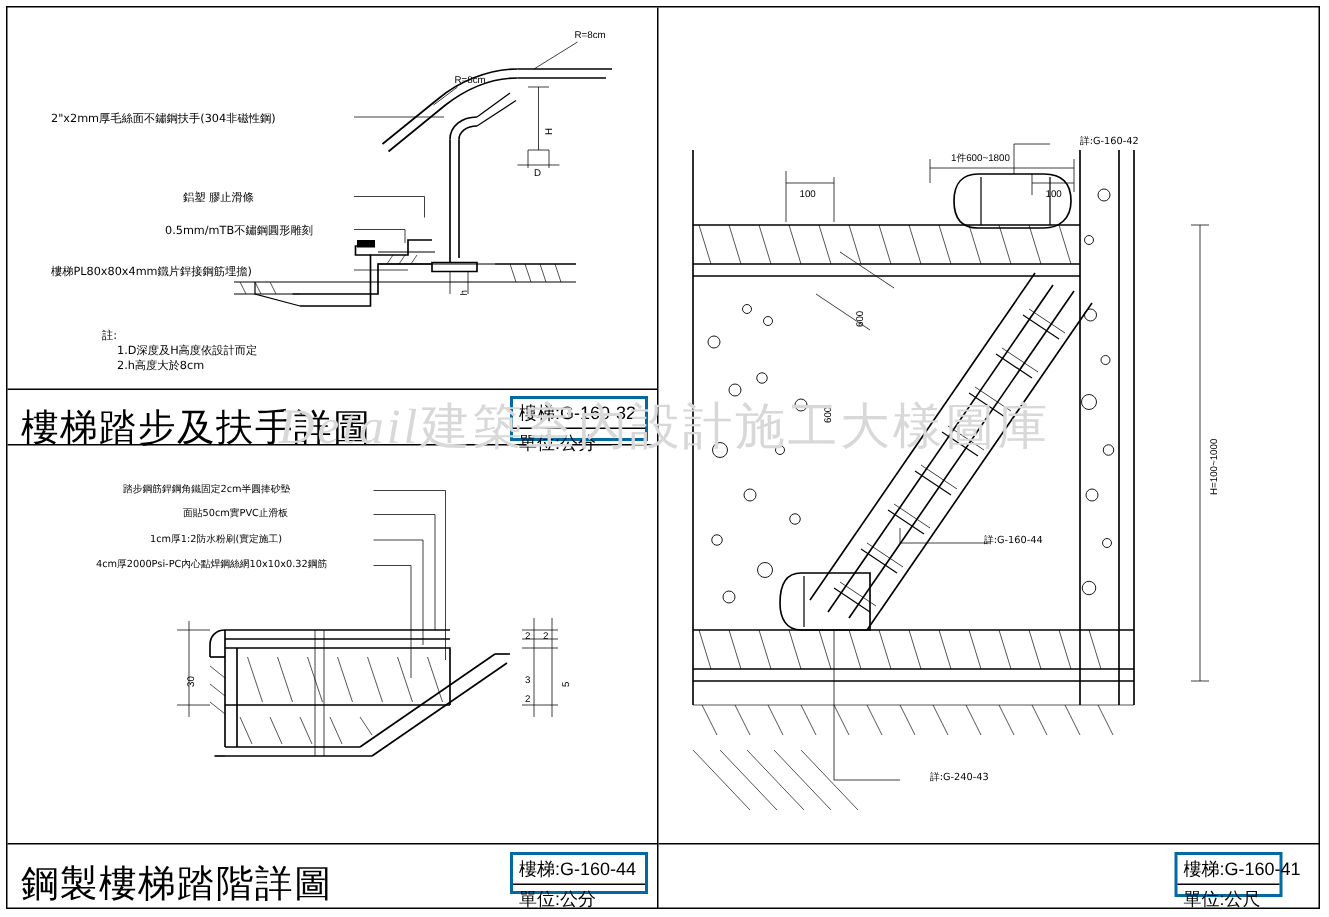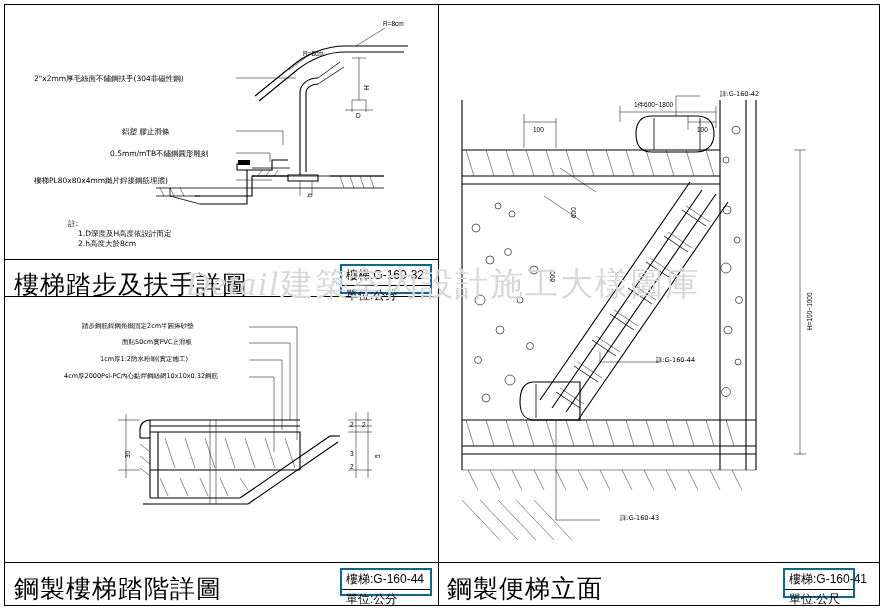--- a/index.html
+++ b/index.html
@@ -272,30 +272,29 @@
 
     <path class="thin" d="M676,96 L676,116"></path>
     <path class="thin" d="M676,96 L700,96"></path>
     <path class="thin" d="M600,362 L660,362"></path>
     <path class="thin" d="M600,362 L600,352"></path>
     <path class="thin" d="M556,420 L556,520 L600,520"></path>
   </svg>
 
   <div class="lbl-sm" style="left:700px;top:91px;">詳:G-160-42</div>
   <div class="lbl-sm" style="left:636px;top:357px;">詳:G-160-44</div>
-  <div class="lbl-sm" style="left:600px;top:515px;">詳:G-160-43</div>
+  <div class="lbl-sm" style="left:600px;top:515px;">詳:G-240-43</div>
 
   <div class="dim" style="left:634px;top:101px;">1件600~1800</div>
   <div class="dim" style="left:533px;top:126px;">100</div>
   <div class="dim" style="left:697px;top:126px;">100</div>
   <div class="dim-v" style="left:570px;top:218px;">600</div>
   <div class="dim-v" style="left:549px;top:282px;">600</div>
   <div class="dim-v" style="left:806px;top:330px;">H=100~1000</div>
 
-  <div class="title-cn" style="left:447px;top:572px;">鋼製便梯立面</div>
   <div class="code-box" style="left:783px;top:568px;width:72px;height:30px;">
     <div>樓梯:G-160-41</div>
     <div class="sep">單位:公尺</div>
   </div>
 
   <div class="watermark">
     <span class="en">Detail</span><span>建築室內設計施工大樣圖庫</span>
   </div>
 
 </div>

